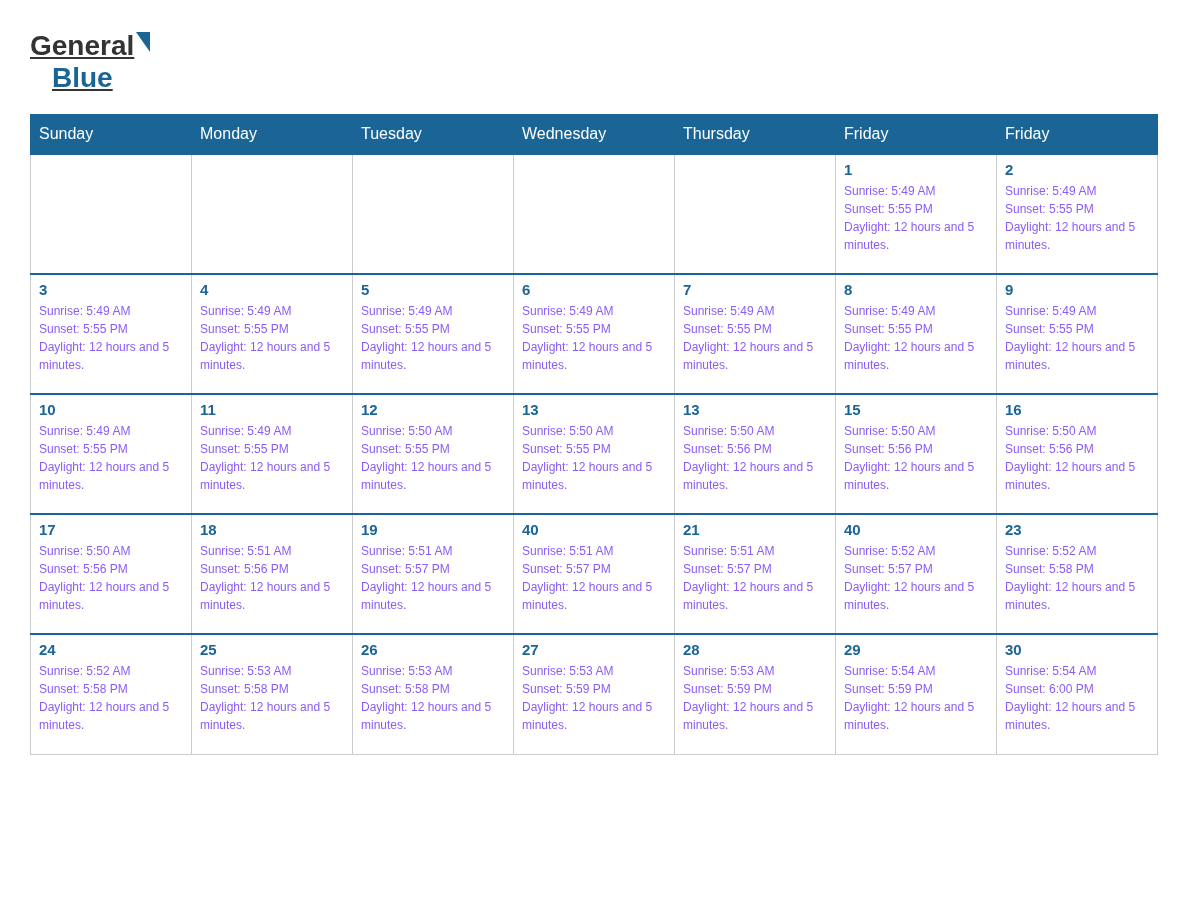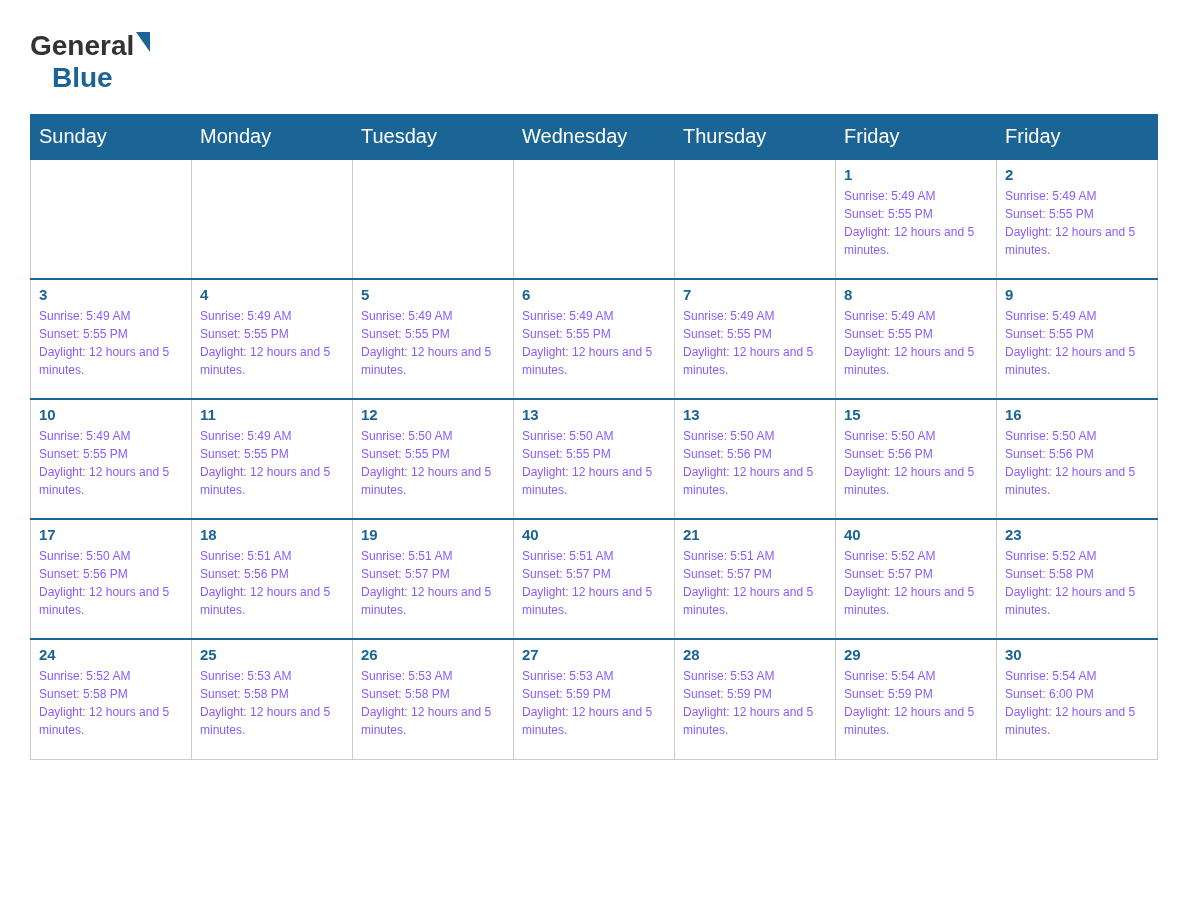--- a/index.html
+++ b/index.html
@@ -41,20 +41,21 @@
     }
     .logo-blue-text {
       font-size: 28px;
       font-weight: bold;
       color: #1a6496;
       margin-left: 2px;
     }
     .logo-wrapper {
       display: flex;
       flex-direction: column;
+      text-decoration: underline;
     }
     .logo-row1 {
       display: flex;
       align-items: center;
     }
     .logo-row2 {
       display: flex;
       align-items: center;
       margin-left: 20px;
     }
@@ -73,21 +74,21 @@
       margin-top: 6px;
     }
     .calendar-table {
       width: 100%;
       border-collapse: collapse;
       table-layout: fixed;
     }
     .calendar-table th {
       background-color: #1a6496;
       color: #fff;
-      font-size: 20px;
+      font-size: 16px;
       padding: 10px 8px;
       text-align: left;
       border: 1px solid #1a6496;
       font-weight: normal;
     }
     .calendar-table td {
       vertical-align: top;
       border: 1px solid #ccc;
       padding: 6px 8px;
       height: 120px;

